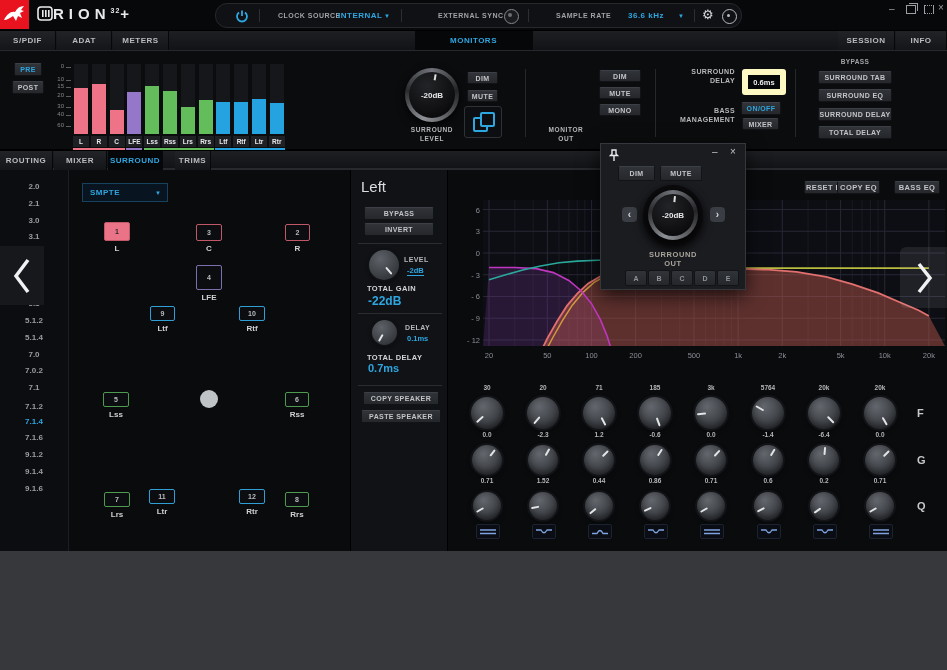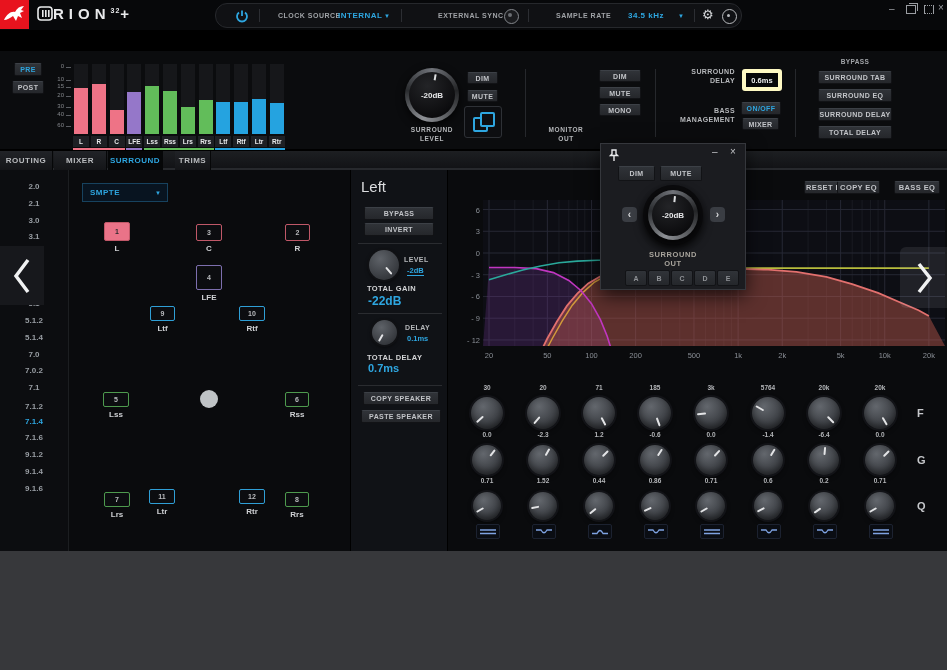--- a/index.html
+++ b/index.html
@@ -115,37 +115,45 @@
       <div class="pill-lbl" style="left:62px;">CLOCK SOURCE</div>
       <div class="pill-val" style="left:122px;">INTERNAL</div>
       <div class="caret" style="left:168px;">▼</div>
       <div class="pill-div" style="left:185px;"></div>
       <div class="pill-lbl" style="left:222px;">EXTERNAL SYNC</div>
       <div class="abs" style="left:288px;top:5px;width:13px;height:13px;border:1.5px solid #85888d;border-radius:50%;background:#1a1b1e;">
         <div class="abs" style="left:3px;top:3px;width:4px;height:4px;border-radius:50%;background:#6b6e73;"></div>
       </div>
       <div class="pill-div" style="left:312px;"></div>
       <div class="pill-lbl" style="left:340px;">SAMPLE RATE</div>
-      <div class="pill-val" style="left:412px;">34.5 kHz</div>
+      <div class="pill-val" style="left:412px;">36.6 kHz</div>
       <div class="caret" style="left:462px;">▼</div>
       <div class="pill-div" style="left:478px;"></div>
       <div class="abs" style="left:486px;top:3px;font-size:13px;color:#d4d6d9;">⚙</div>
       <div class="abs" style="left:506px;top:5px;width:13px;height:13px;border:1.5px solid #b9bbbe;border-radius:50%;">
         <div class="abs" style="left:3.5px;top:3.5px;width:3px;height:3px;border-radius:50%;background:#b9bbbe;"></div>
       </div>
     </div>
 
     <div class="winctl" style="left:889px;">–</div>
     <div class="abs" style="left:906px;top:5px;width:8px;height:7px;border:1px solid #9b9ea3;">
       <div class="abs" style="left:2px;top:-3px;width:8px;height:7px;border-top:1px solid #9b9ea3;border-right:1px solid #9b9ea3;"></div>
     </div>
     <div class="abs" style="left:924px;top:5px;width:8px;height:7px;border:1px solid #9b9ea3;border-style:dotted solid;"></div>
     <div class="winctl" style="left:938px;top:3px;">×</div>
   </div>
 
+  <div class="tabrow" style="top:31px;" id="maintabs">
+      <div class="tab" style="left: 0px; width: 56px;">S/PDIF</div>
+      <div class="tab" style="left: 57px; width: 55px;">ADAT</div>
+      <div class="tab" style="left: 113px; width: 56px;">METERS</div>
+      <div class="tab active" style="left: 415px; width: 118px;">MONITORS</div>
+      <div class="tab" style="left: 838px; width: 57px;">SESSION</div>
+      <div class="tab" style="left: 896px; width: 51px;">INFO</div>
+    </div>
 
   <div id="monpanel">
     <div class="btn bluetext" style="left:14px;top:12px;width:28px;height:13px;">PRE</div>
     <div class="btn" style="left:12px;top:30px;width:32px;height:13px;">POST</div>
     <div id="meterarea">
         <div class="meter-num" style="left: 50px; top: 12px;">0</div>
         <div style="position: absolute; left: 66px; top: 16px; width: 5px; height: 1px; background: rgb(90, 93, 98);"></div>
         <div class="meter-num" style="left: 50px; top: 25px;">10</div>
         <div style="position: absolute; left: 66px; top: 29px; width: 5px; height: 1px; background: rgb(90, 93, 98);"></div>
         <div class="meter-num" style="left: 50px; top: 32px;">15</div>
@@ -238,21 +246,21 @@
     <div class="btn" style="left:599px;top:19px;width:42px;height:12px;">DIM</div>
     <div class="btn" style="left:599px;top:36px;width:42px;height:12px;">MUTE</div>
     <div class="btn" style="left:599px;top:53px;width:42px;height:12px;">MONO</div>
 
     <div class="vdiv" style="left:655px;top:18px;height:68px;"></div>
 
     <div class="lbl" style="left:660px;top:16px;width:75px;text-align:right;line-height:9px;">
       <div>SURROUND</div>
       <div>DELAY</div>
     </div>
-    <div class="abs" style="left:742px;top:18px;width:32px;height:14px;background:#060709;border:4px solid #fef9c3;border-radius:3px;color:#eceded;font-size:7.5px;font-weight:bold;display:flex;align-items:center;justify-content:center;">0.6ms</div>
+    <div class="abs" style="left:742px;top:18px;width:32px;height:14px;background:#060709;border:6px solid #fef9c3;border-radius:3px;color:#eceded;font-size:7.5px;font-weight:bold;display:flex;align-items:center;justify-content:center;">0.6ms</div>
     <div class="lbl" style="left:655px;top:55px;width:80px;text-align:right;line-height:9px;">
       <div>BASS</div>
       <div>MANAGEMENT</div>
     </div>
     <div class="btn bluetext" style="left:741px;top:51px;width:40px;height:13px;">ON/OFF</div>
     <div class="btn" style="left:742px;top:67px;width:37px;height:12px;">MIXER</div>
 
     <div class="vdiv" style="left:795px;top:18px;height:68px;"></div>
 
     <div class="lbl" style="left:818px;top:7px;width:74px;text-align:center;font-size:6.5px;color:#a2a5a9;">BYPASS</div>

